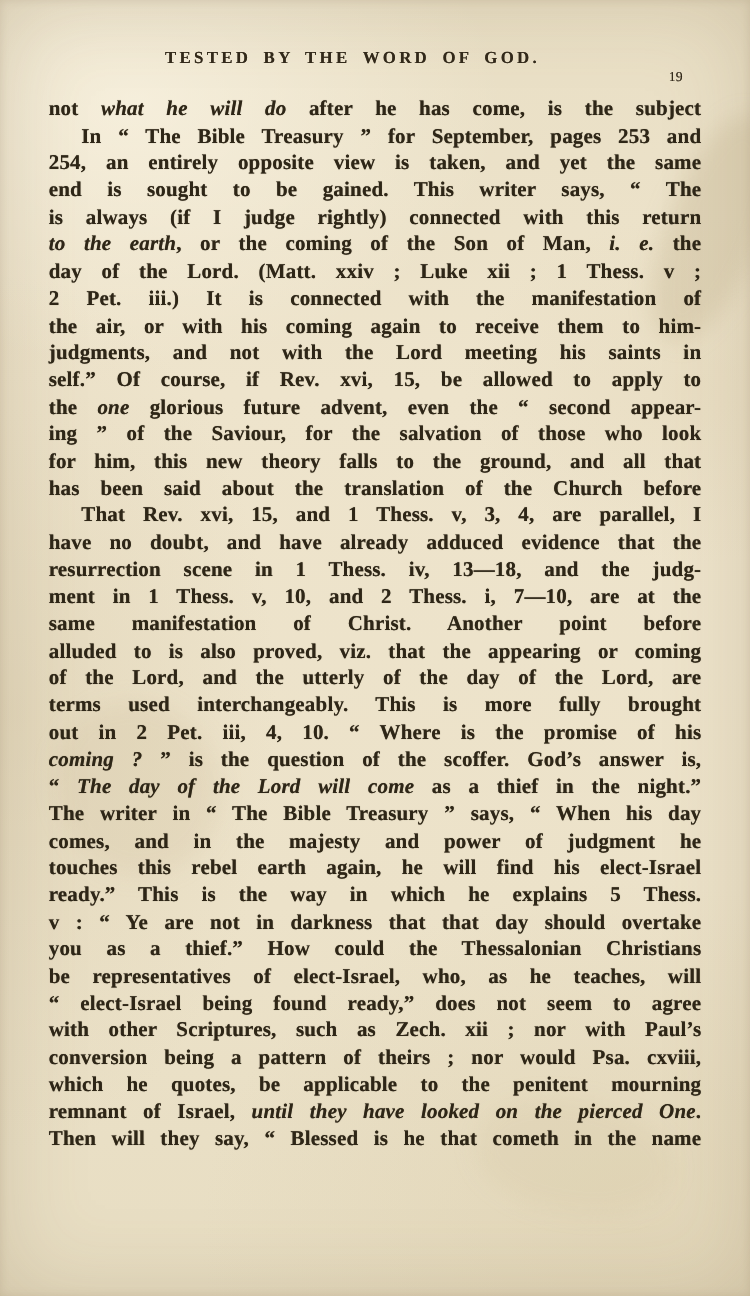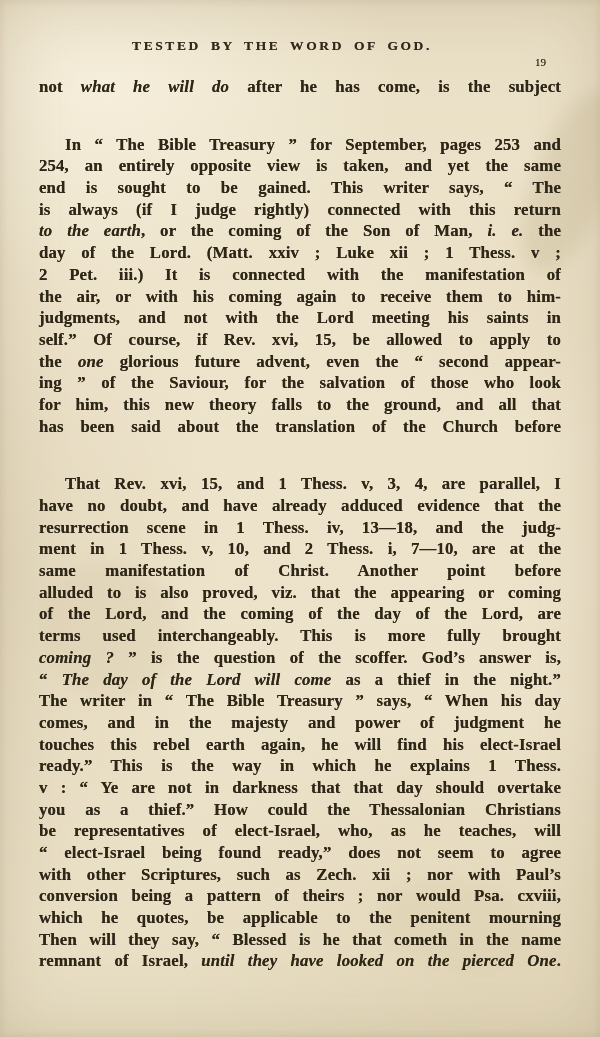--- a/index.html
+++ b/index.html
@@ -78,21 +78,21 @@
     text-align: justify;
     text-align-last: justify;
     white-space: normal;
     overflow: visible;
     letter-spacing: 0.15px;
     color: #2e2617;
     text-shadow: 0 0 0.55px rgba(46,38,23,0.75);
     font-weight: bold;
   }
   .line.no-just { text-align-last: left; }
-  .line.indent { text-indent: 26px; margin-top: 36px; }
+  .line.indent { text-indent: 26px; }
   .it { font-style: italic; }
 </style>
 </head>
 <body>
 
 <div class="page">
   <div class="stain stain-a"></div>
   <div class="stain stain-b"></div>
   <div class="stain stain-c"></div>
 
@@ -121,32 +121,33 @@
         <div class="line"><span>for him, this new theory falls to the ground, and all that</span></div>
         <div class="line"><span>has been said about the translation of the Church before</span></div>
       </div>
       <div class="para">
         <div class="line indent"><span>That Rev. xvi, 15, and 1 Thess. v, 3, 4, are parallel, I</span></div>
         <div class="line"><span>have no doubt, and have already adduced evidence that the</span></div>
         <div class="line"><span>resurrection scene in 1 Thess. iv, 13—18, and the judg-</span></div>
         <div class="line"><span>ment in 1 Thess. v, 10, and 2 Thess. i, 7—10, are at the</span></div>
         <div class="line"><span>same manifestation of Christ.   Another point before</span></div>
         <div class="line"><span>alluded to is also proved, viz. that the appearing or coming</span></div>
-        <div class="line"><span>of the Lord, and the coming of the day of the Lord, are</span></div>
+        <div class="line"><span>of the Lord, and the utterly of the day of the Lord, are</span></div>
         <div class="line"><span>terms used interchangeably.  This is more fully brought</span></div>
+        <div class="line"><span>out in 2 Pet. iii, 4, 10.  “ Where is the promise of his</span></div>
         <div class="line"><span class="it">coming ?</span><span> ” is the question of the scoffer.  God’s answer is,</span></div>
         <div class="line"><span>“ </span><span class="it">The day of the Lord will come</span><span> as a thief in the night.”</span></div>
         <div class="line"><span>The writer in “ The Bible Treasury ” says, “ When his day</span></div>
         <div class="line"><span>comes, and in the majesty and power of judgment he</span></div>
         <div class="line"><span>touches this rebel earth again, he will find his elect-Israel</span></div>
-        <div class="line"><span>ready.”   This is the way in which he explains 1 Thess.</span></div>
+        <div class="line"><span>ready.”   This is the way in which he explains 5 Thess.</span></div>
         <div class="line"><span>v : “ Ye are not in darkness that that day should overtake</span></div>
         <div class="line"><span>you as a thief.”   How could the Thessalonian Christians</span></div>
         <div class="line"><span>be representatives of elect-Israel, who, as he teaches, will</span></div>
         <div class="line"><span>“ elect-Israel being found ready,” does not seem to agree</span></div>
         <div class="line"><span>with other  Scriptures, such as Zech. xii ;  nor with Paul’s</span></div>
         <div class="line"><span>conversion being a pattern of theirs ; nor would Psa. cxviii,</span></div>
         <div class="line"><span>which he quotes, be applicable to the penitent mourning</span></div>
+        <div class="line"><span>remnant of Israel, </span><span class="it">until they have looked on the pierced One</span><span>.</span></div>
         <div class="line"><span>Then will they say, “ Blessed is he that cometh in the name</span></div>
-        <div class="line"><span>remnant of Israel, </span><span class="it">until they have looked on the pierced One</span><span>.</span></div>
       </div>
     </div>
 </div>
 
 </body></html>

